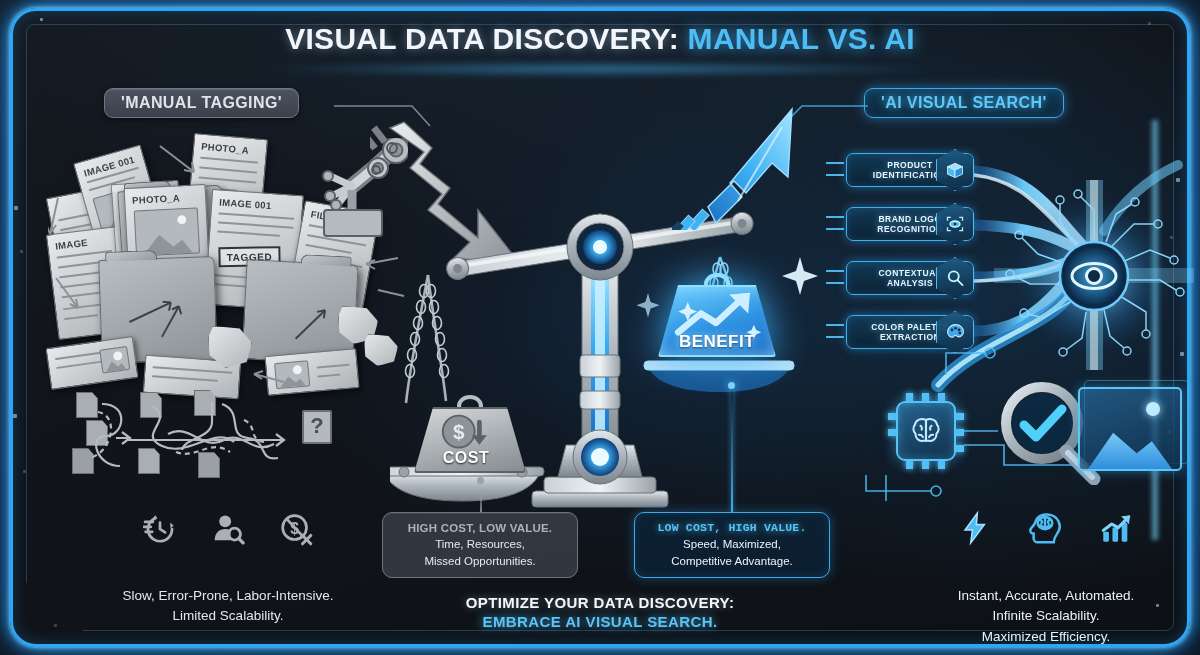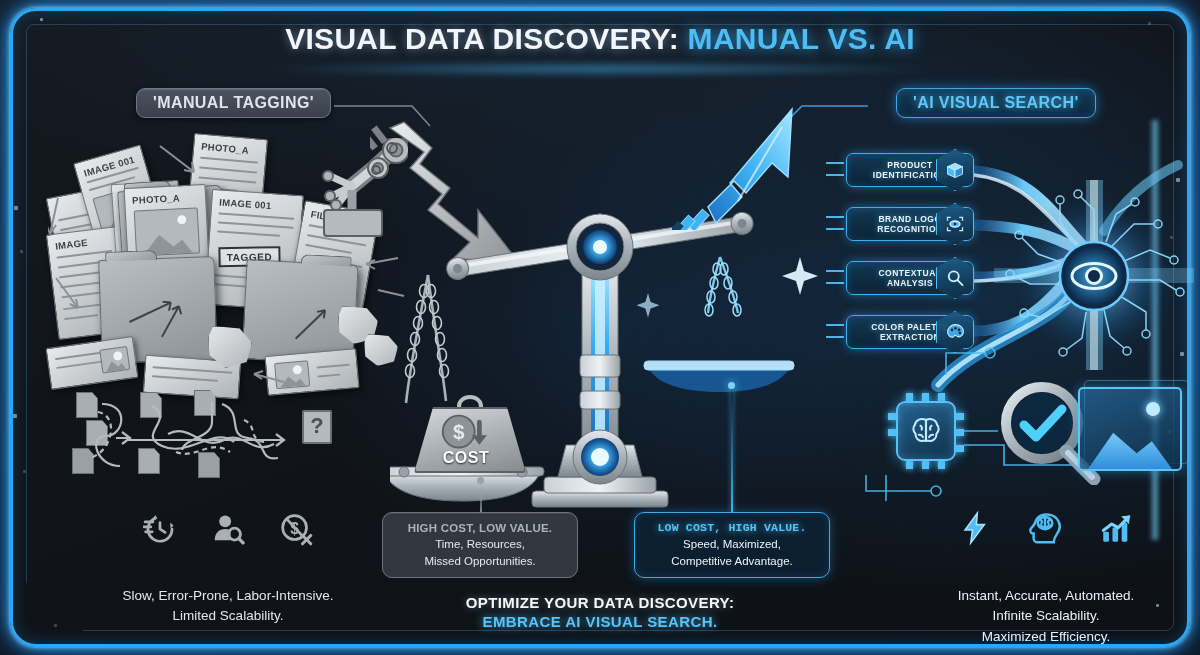--- a/index.html
+++ b/index.html
@@ -66,21 +66,20 @@
   }
 
   
   .badge {
     position: absolute; height: 30px;
     display: flex; align-items: center; justify-content: flex-end;
     padding: 0 16px;
     border-radius: 9px;
     font-size: 16px; font-weight: bold; letter-spacing: .4px;
     white-space: nowrap;
-    margin-left: 32px;
   }
   .badge.manual {
     left: 104px; top: 88px;
     background: linear-gradient(180deg, #4c5360, #3a404b);
     border: 1px solid #6d7686;
     color: #dfe4ea;
     box-shadow: inset 0 1px 0 rgba(255,255,255,0.14), 0 2px 6px rgba(0,0,0,0.5);
   }
   .badge.ai {
     left: 864px; top: 88px;
@@ -696,20 +695,34 @@
         <svg viewBox="0 0 112 66" width="100%" height="100%">
           <circle cx="44" cy="24" r="17" fill="#8d9398" stroke="#5b6165" stroke-width="2"></circle>
           <text x="44" y="32" font-family="Liberation Sans, sans-serif" font-size="22" font-weight="bold" fill="#e7eaec" text-anchor="middle">$</text>
           <path d="M66,14 L66,32" stroke="#5b6165" stroke-width="5" stroke-linecap="round"></path>
           <path d="M58,28 L66,38 L74,28" fill="#5b6165"></path>
         </svg>
       </div>
       <div class="wc-label">COST</div>
     </div>
 
+    <div class="weight-benefit">
+      <div class="wb-handle"></div>
+      <div class="wb-body">
+        <svg viewBox="0 0 118 72" width="100%" height="100%">
+          <path d="M18,48 L42,28 L58,38 L88,10" stroke="#cdefff" stroke-width="7" fill="none" stroke-linejoin="round" stroke-linecap="round"></path>
+          <path d="M72,8 L94,6 L92,28 Z" fill="#cdefff"></path>
+          <g fill="#d7f2ff">
+            <path d="M28,16 l3,7 7,3 -7,3 -3,7 -3,-7 -7,-3 7,-3 z"></path>
+            <path d="M98,40 l2.4,5.4 5.4,2.4 -5.4,2.4 -2.4,5.4 -2.4,-5.4 -5.4,-2.4 5.4,-2.4 z"></path>
+          </g>
+        </svg>
+      </div>
+      <div class="wb-label">BENEFIT</div>
+    </div>
 
     <svg class="sparkle" style="left:392px;top:60px;" width="40" height="46">
       <path d="M18,2 l4,14 14,5 -14,5 -4,14 -4,-14 -14,-5 14,-5 z" fill="#dff4ff" opacity="0.95"></path>
     </svg>
     <svg class="sparkle" style="left:246px;top:96px;" width="26" height="30">
       <path d="M12,2 l2.6,9 9,3.2 -9,3.2 -2.6,9 -2.6,-9 -9,-3.2 9,-3.2 z" fill="#bfe9ff" opacity="0.7"></path>
     </svg>
   </div>
 
   <svg class="up-arrow" viewBox="0 0 130 125">

